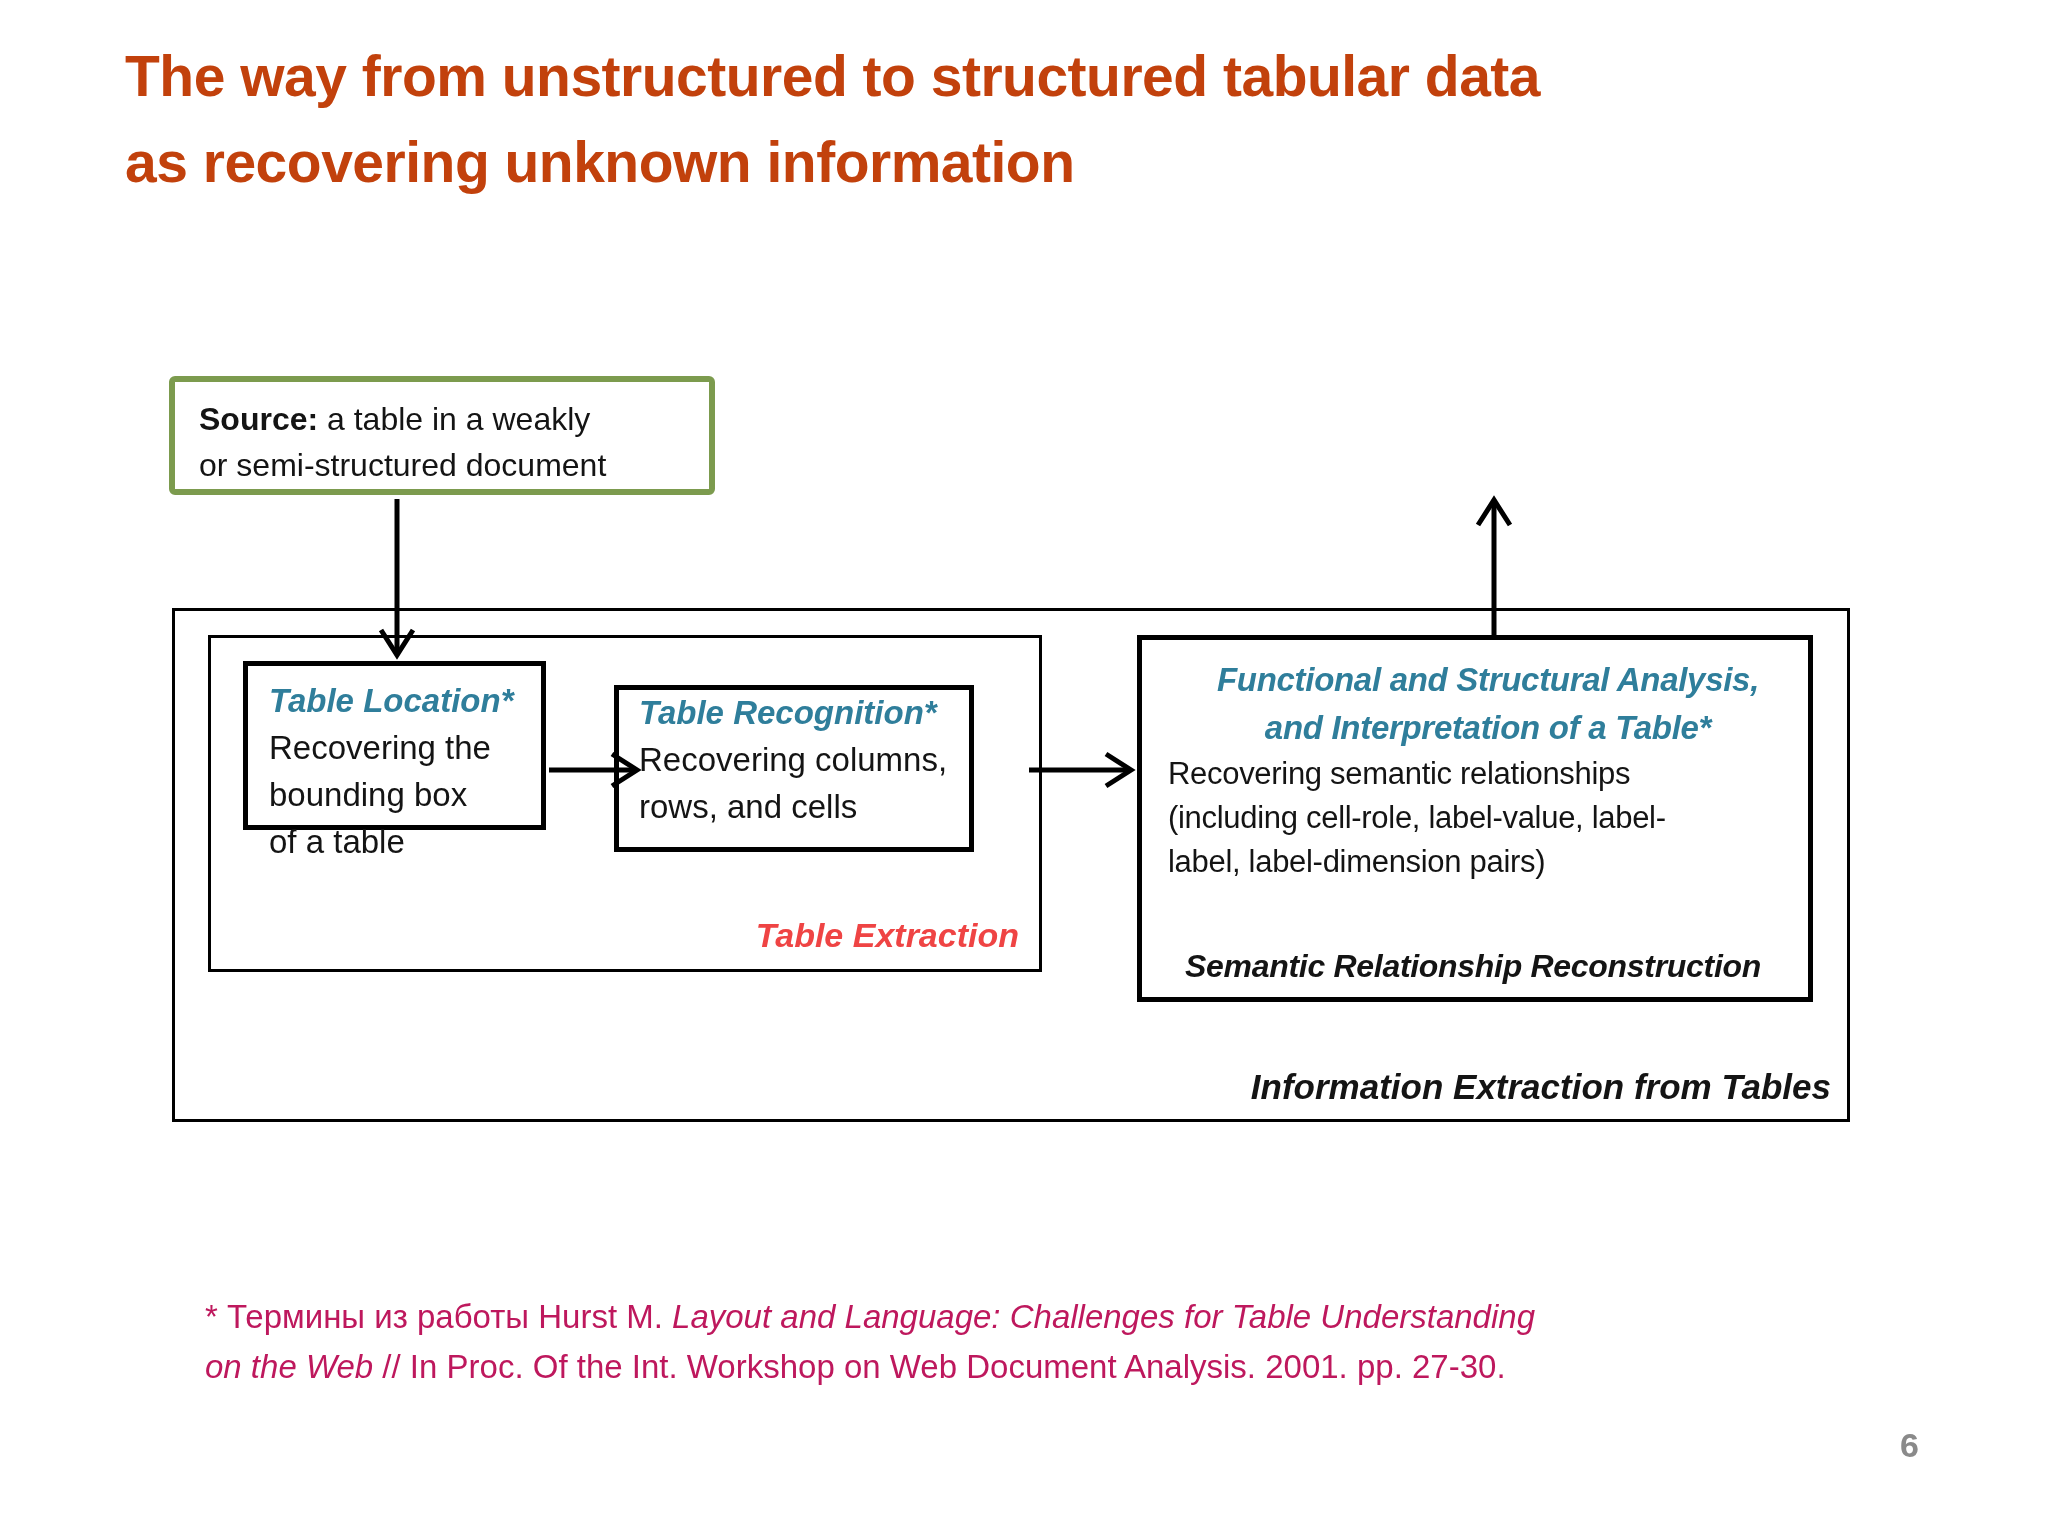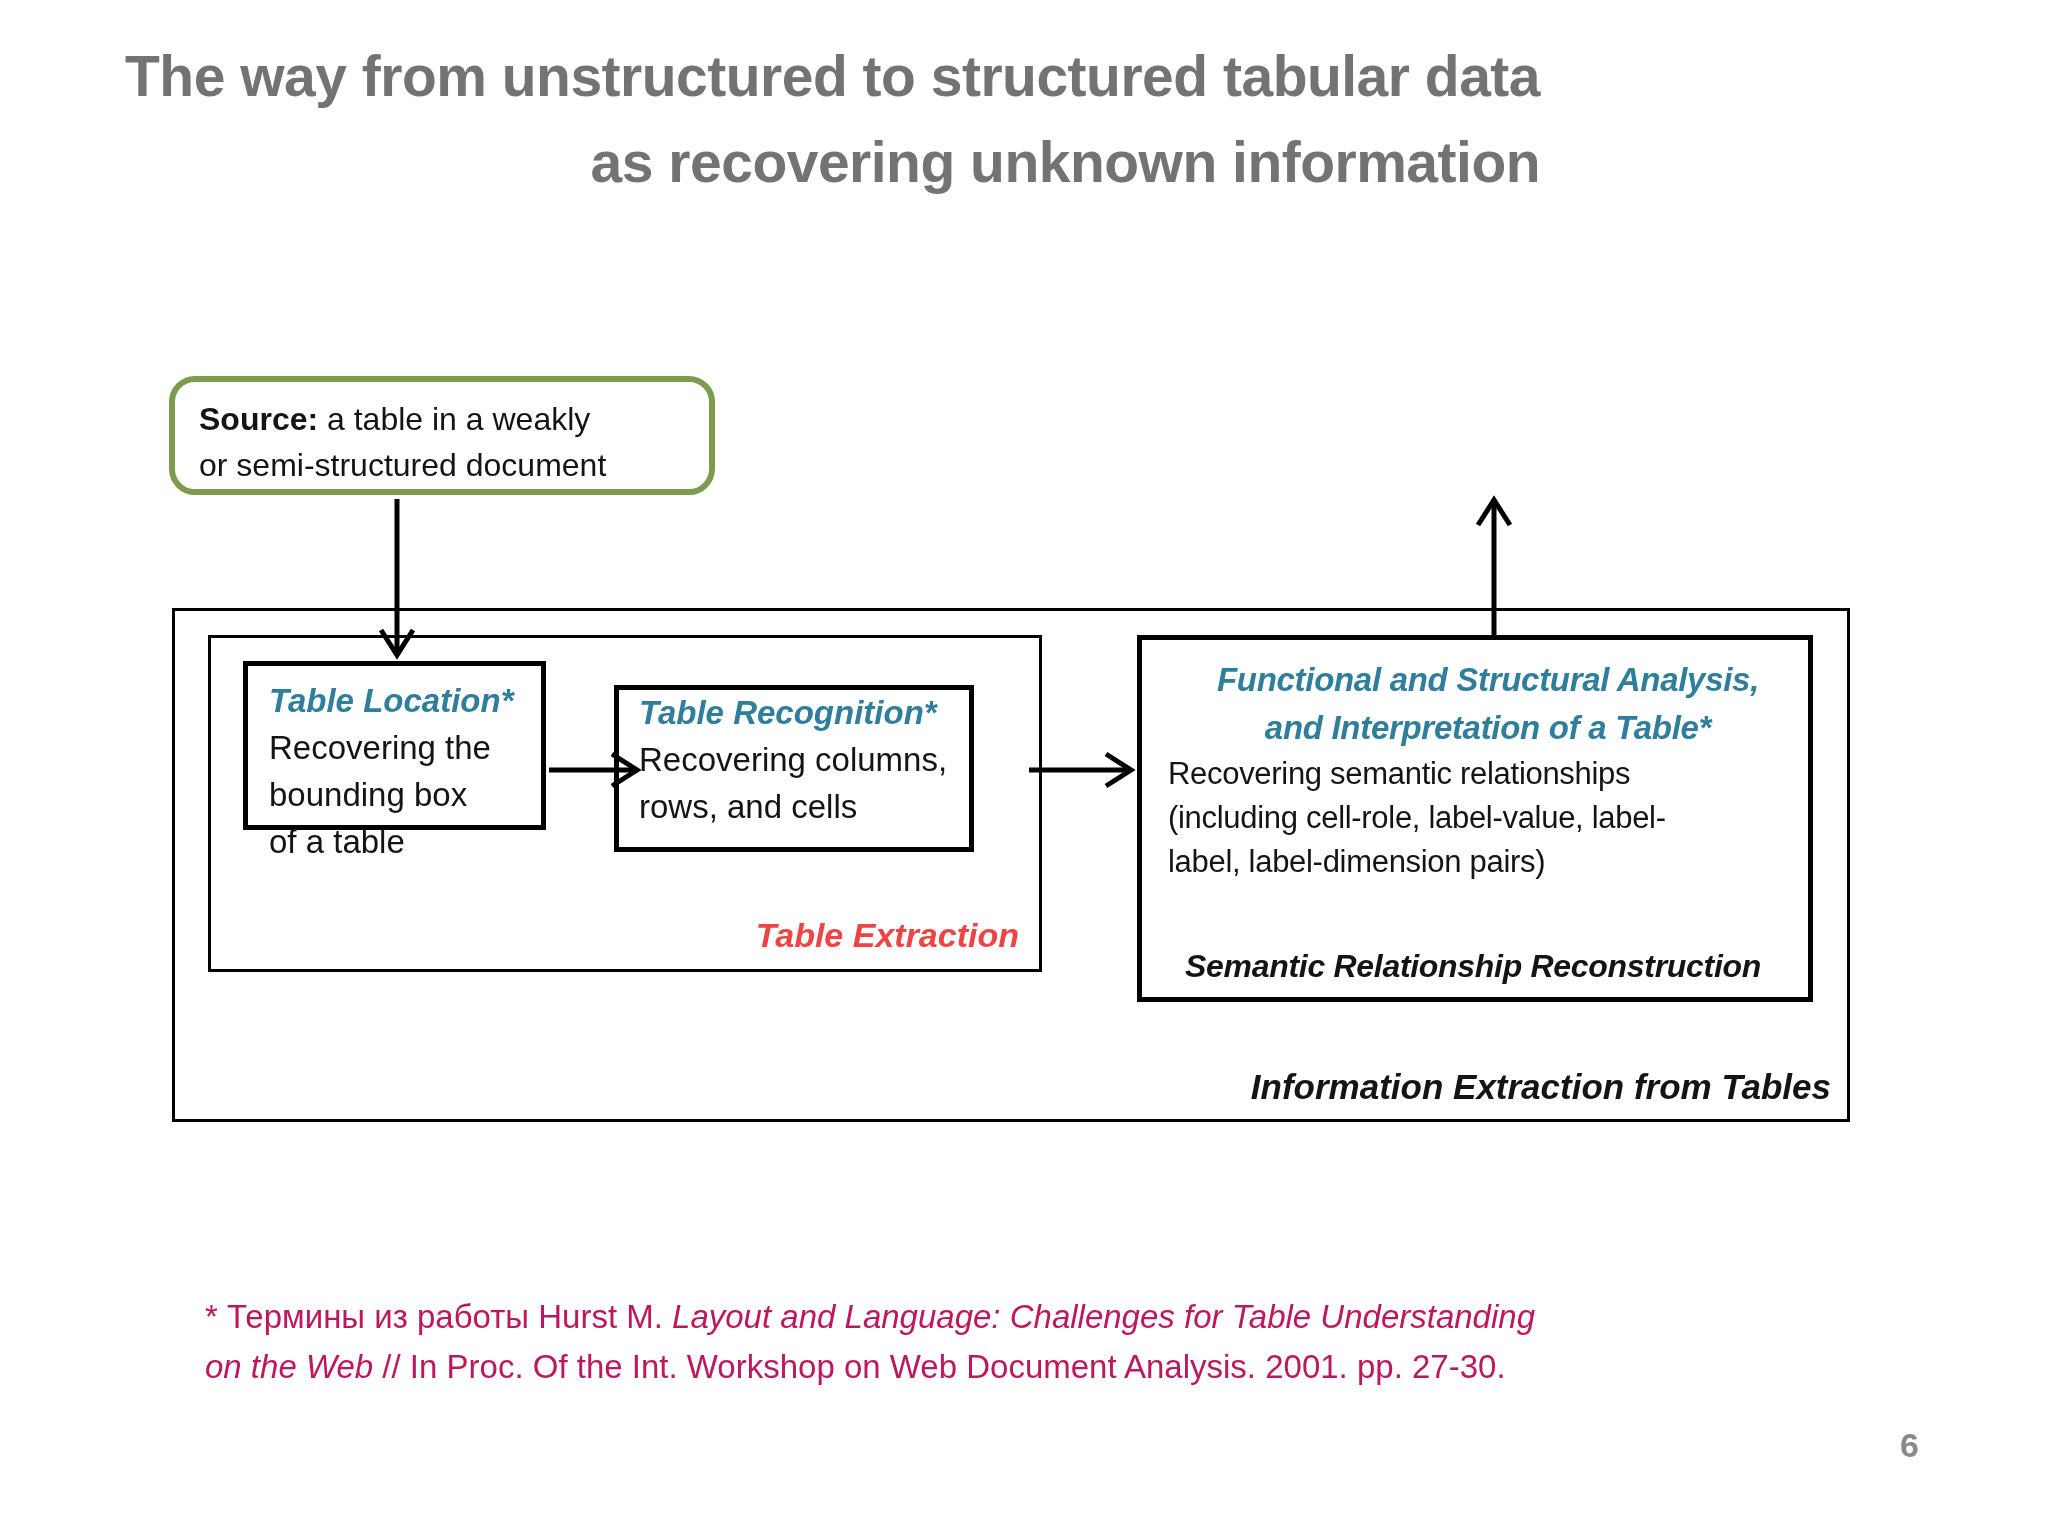--- a/index.html
+++ b/index.html
@@ -4,26 +4,26 @@
 <style>
   html,body{margin:0;padding:0;background:#e8e8e8;}
   .slide{
     position:relative; width:2048px; height:1536px; background:#ffffff;
     font-family:"Liberation Sans", sans-serif; overflow:hidden;
   }
   .slide *{box-sizing:border-box;}
 
   .title{
     position:absolute; left:125px; top:34px; margin:0;
-    font-size:57px; font-weight:bold; color:#737373;
-    line-height:1.5; letter-spacing:-0.5px;text-align:right;
+    font-size:57px; font-weight:bold; color:#c2410c;
+    line-height:1.5; letter-spacing:-0.5px;
   }
 
   .rbox{
-    position:absolute; border-radius:26px; background:#fff;
+    position:absolute; border-radius:6px; background:#fff;
     font-size:32px; line-height:1.45; color:#141414;
     padding:14px 10px 0 24px; white-space:nowrap;
   }
   .rbox .b{font-weight:bold;}
   .source{ left:169px; top:376px; width:546px; height:119px; border:6px solid #7c9b4e; }
   .target{ left:1214px; top:376px; width:650px; height:119px; border:6px solid #2f7e9b; }
 
   .outer{ position:absolute; left:172px; top:608px; width:1678px; height:514px; border:3px solid #000; }
   .inner{ position:absolute; left:208px; top:635px; width:834px; height:337px; border:3px solid #000; }
 

